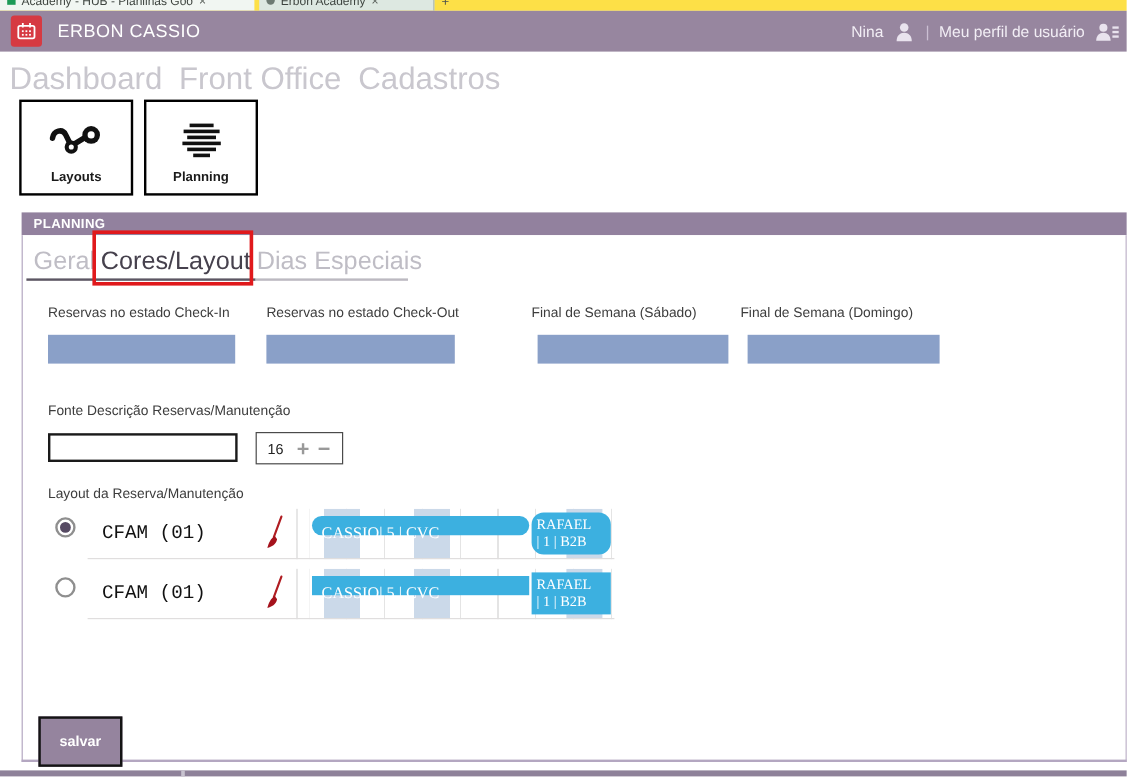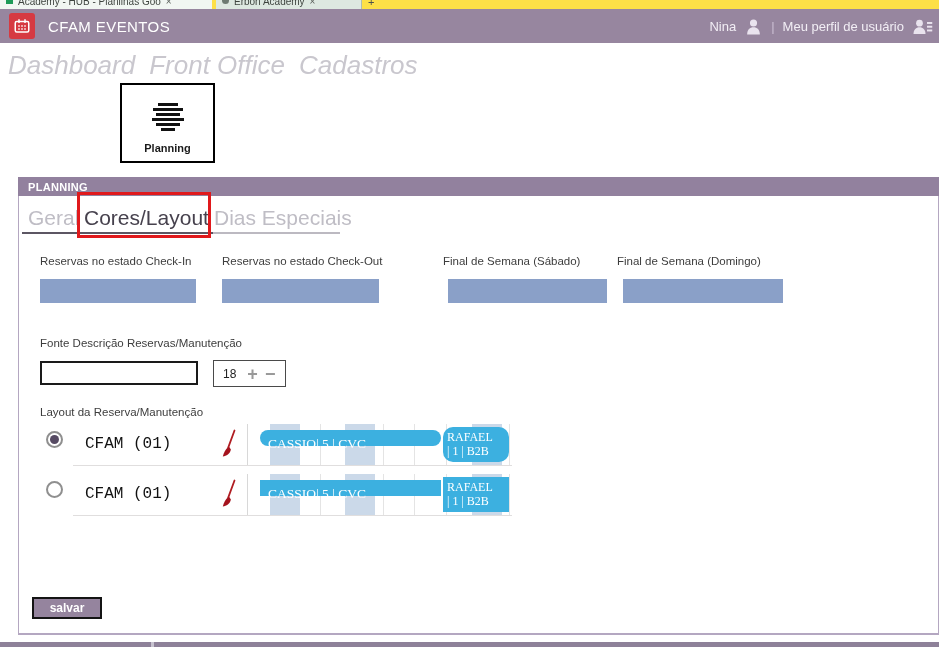--- a/index.html
+++ b/index.html
@@ -22,21 +22,21 @@
 
   
   .appheader { position:absolute; left:0; top:9px; width:939px; height:34px; background:#97869f; display:flex; align-items:center; }
   .brand { position:absolute; left:9px; top:4px; width:26px; height:26px; background:#d63a42; border-radius:3px; display:flex; align-items:center; justify-content:center; }
   .app-title { position:absolute; left:48px; font-size:15px; color:#ffffff; letter-spacing:.4px; }
   .hdr-right { position:absolute; right:6px; display:flex; align-items:center; gap:8px; color:#f2eef5; font-size:13px; }
   .hdr-divider { color:#cbbfd3; font-size:13px; }
 
   
   .nav { position:absolute; left:8px; top:50px; display:flex; gap:14px; font-size:26px; font-weight:300; }
-  .nav .navitem { color:#c9c7ce; cursor:pointer;font-style:italic; }
+  .nav .navitem { color:#c9c7ce; cursor:pointer; }
   .nav .navitem.active { color:#7c6b94; }
 
   
   .tile { position:absolute; top:83px; width:95px; height:80px; border:2px solid #000; background:#fff; }
   .tile1 { left:16px; } .tile2 { left:120px; }
   .tile .ticon-area { position:absolute; left:0; right:0; top:10px; height:44px; display:flex; align-items:center; justify-content:center; }
   .tile .tile-label { position:absolute; left:0; right:0; bottom:7px; text-align:center; font-size:11px; font-weight:bold; color:#1a1a1a; }
   .bars { display:flex; flex-direction:column; align-items:center; gap:2px; }
   .bars div { height:3px; background:#111; }
 
@@ -70,21 +70,21 @@
   .preview { position:absolute; left:258px; width:254px; height:42px; overflow:hidden;
              background-image:repeating-linear-gradient(90deg, transparent 0px, transparent 30.5px, #e4e4e4 30.5px, #e4e4e4 31.5px); }
   .stripe { position:absolute; top:0; height:42px; width:30px; background:#cbd9e9; }
   .st1 { left:12px; } .st2 { left:87px; } .st3 { left:214px; }
   .chip { position:absolute; background:#3cb0e0; color:#fff; font-family:"Liberation Serif", serif; }
   .chip-main { left:2px; top:6px; width:181px; height:16px; line-height:27px; font-size:13.5px; padding-left:8px; white-space:nowrap; }
   .chip-part { left:185px; top:3px; width:66px; height:35px; font-size:12px; line-height:14px; padding:3px 0 16px 4px; white-space:nowrap; }
   .rounded .chip-main { border-radius:14px; }
   .rounded .chip-part { border-radius:10px; }
 
-  .save-btn { position:absolute; left:32px; top:597px; width:70px; height:22px; background:#95849e; border:2px solid #141414; color:#fff; font-size:12px; font-weight:bold; font-family:"Liberation Sans", sans-serif; cursor:pointer; }
+  .save-btn { position:absolute; left:32px; top:597px; width:70px; height:42px; background:#95849e; border:2px solid #141414; color:#fff; font-size:12px; font-weight:bold; font-family:"Liberation Sans", sans-serif; cursor:pointer; }
 
   .bottom-strip { position:absolute; left:0; top:642px; width:939px; height:5px; background:#8e8199; }
   .bs-div { position:absolute; left:151px; top:0; width:3px; height:5px; background:#c7c2cf; }
 </style>
 </head>
 <body>
 
 <div class="screen">
 
   <div class="tabbar">
@@ -111,21 +111,21 @@
         <g fill="#fff">
           <rect x="7" y="11" width="2" height="2"></rect>
             <rect x="11" y="11" width="2" height="2"></rect>
             <rect x="15" y="11" width="2" height="2"></rect>
           <rect x="7" y="15" width="2" height="2"></rect>
             <rect x="11" y="15" width="2" height="2"></rect>
             <rect x="15" y="15" width="2" height="2"></rect>
         </g>
       </svg>
     </span>
-    <span class="app-title">CFAM EVENTOS</span>
+    <span class="app-title">ERBON CASSIO</span>
     <div class="hdr-right">
       <span>Nina</span>
       <svg width="19" height="19" viewBox="0 0 24 24">
         <circle cx="12" cy="7.5" r="4.5" fill="#e9e3ee"></circle>
         <path d="M4 22c0-6 3.5-9 8-9s8 3 8 9z" fill="#e9e3ee"></path>
       </svg>
       <span class="hdr-divider">|</span>
       <span>Meu perfil de usuário</span>
       <svg width="21" height="19" viewBox="0 0 28 24">
         <circle cx="10" cy="7.5" r="4.5" fill="#e9e3ee"></circle>
@@ -136,20 +136,32 @@
       </svg>
     </div>
   </div>
 
   <div class="nav">
     <span class="navitem">Dashboard</span>
     <span class="navitem">Front Office</span>
     <span class="navitem">Cadastros</span>
   </div>
 
+  <div class="tile tile1">
+    <div class="ticon-area">
+      <svg width="46" height="36" viewBox="0 0 50 38">
+        <path d="M3 17 C4 10 12 8 15 14 L20 24 L33 16" fill="none" stroke="#111" stroke-width="5" stroke-linecap="round" stroke-linejoin="round"></path>
+        <circle cx="20" cy="25" r="6" fill="#111"></circle>
+          <circle cx="20" cy="25" r="2.3" fill="#fff"></circle>
+        <circle cx="38" cy="14" r="8" fill="#111"></circle>
+          <circle cx="38" cy="14" r="3.2" fill="#fff"></circle>
+      </svg>
+    </div>
+    <div class="tile-label">Layouts</div>
+  </div>
   <div class="tile tile2">
     <div class="ticon-area">
       <div class="bars">
         <div style="width:20px"></div>
           <div style="width:30px"></div>
           <div style="width:24px"></div>
         <div style="width:32px"></div>
           <div style="width:24px"></div>
           <div style="width:14px"></div>
       </div>
@@ -174,21 +186,21 @@
   <span class="flabel" style="left:443px; top:255px;">Final de Semana (Sábado)</span>
   <span class="flabel" style="left:617px; top:255px;">Final de Semana (Domingo)</span>
   <div class="swatch" style="left:40px; width:156px;"></div>
   <div class="swatch" style="left:222px; width:157px;"></div>
   <div class="swatch" style="left:448px; width:159px;"></div>
   <div class="swatch" style="left:623px; width:160px;"></div>
 
   <span class="flabel" style="left:40px; top:337px;">Fonte Descrição Reservas/Manutenção</span>
   <input class="font-input" type="text" value="" style="">
   <div class="spinner">
-    <span class="spin-val">18</span>
+    <span class="spin-val">16</span>
     <span class="spin-btn spin-plus">+</span>
     <span class="spin-btn spin-minus">−</span>
   </div>
 
   <span class="flabel" style="left:40px; top:406px;">Layout da Reserva/Manutenção</span>
 
   <div class="radio sel" style="top:431px;"></div>
   <span class="cfam" style="top:435px;">CFAM (01)</span>
   <div class="brush" style="top:428px;">
     <svg width="18" height="32" viewBox="0 0 20 34">

